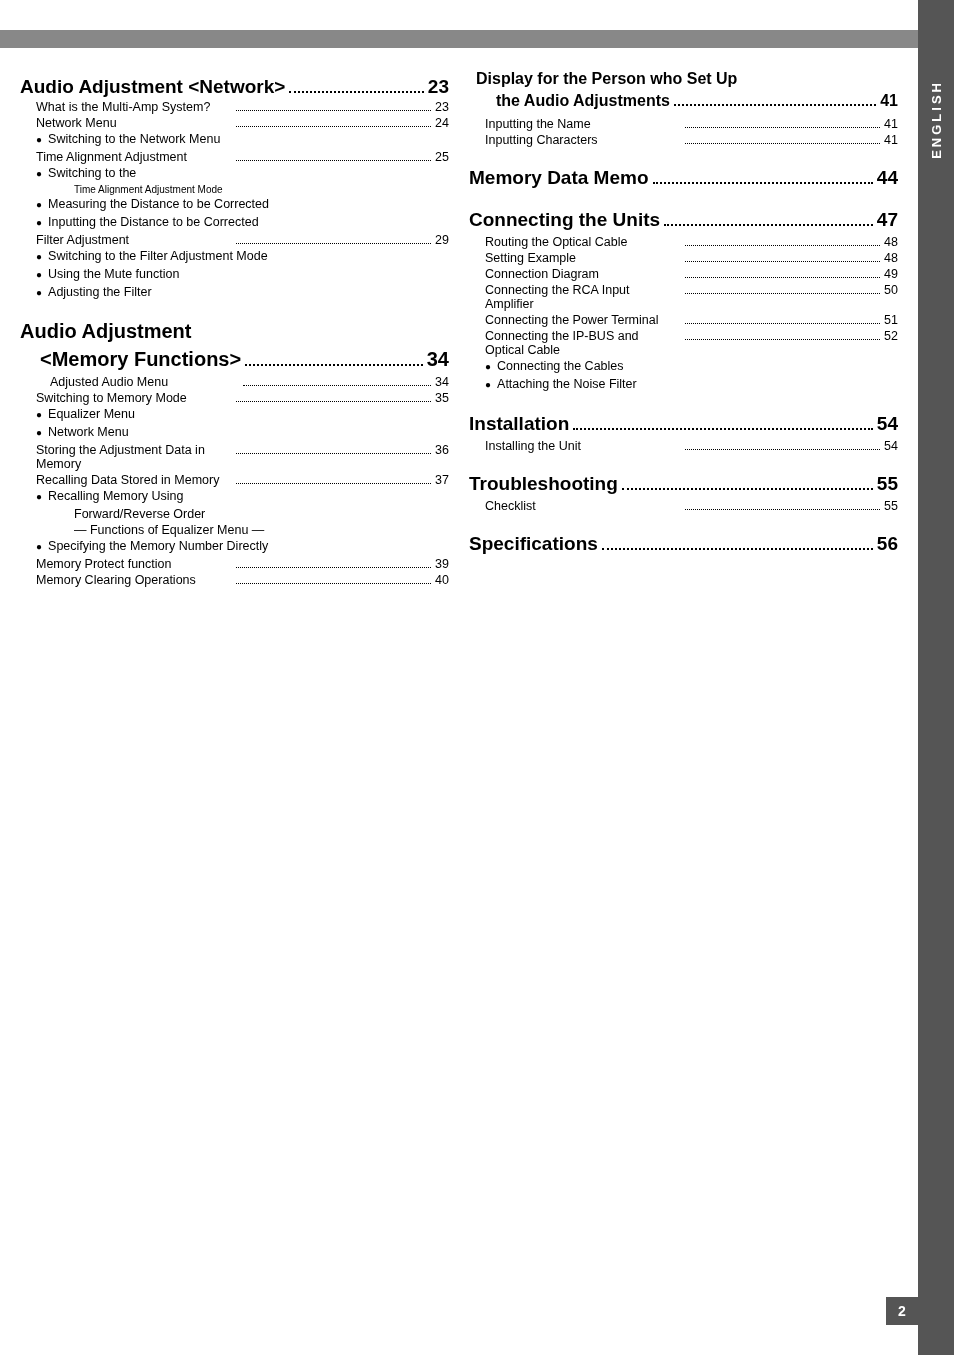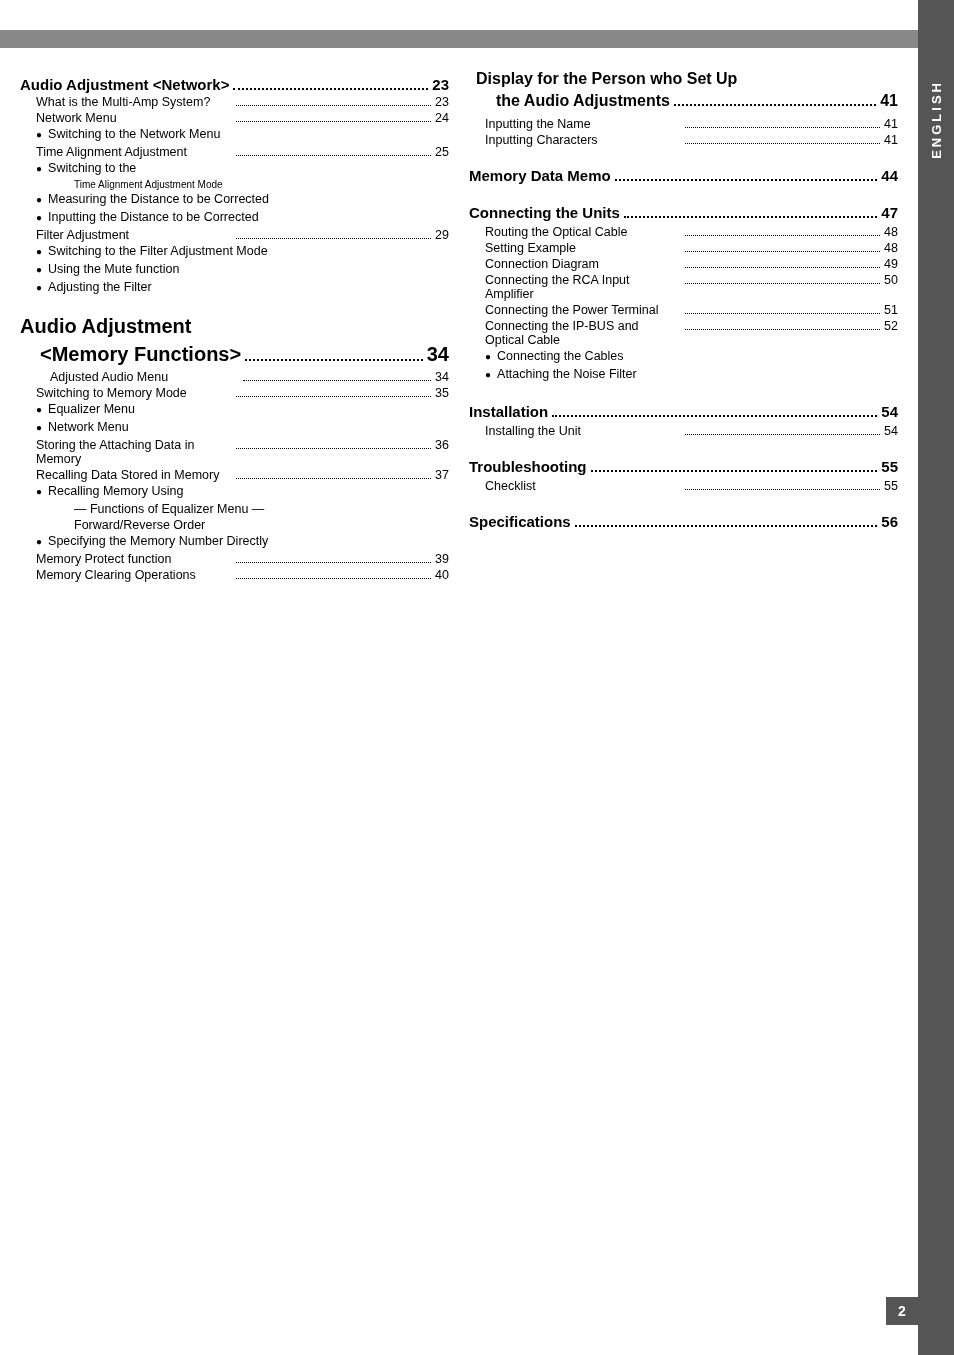--- a/index.html
+++ b/index.html
@@ -135,21 +135,21 @@
     }
     .toc-indent-2 {
       padding-left: 30px;
     }
 
     .toc-main-row {
       display: flex;
       justify-content: space-between;
       align-items: baseline;
       font-weight: bold;
-      font-size: 15px;
+      font-size: 19px;
       margin-top: 8px;
     }
 
     .toc-main-dots {
       flex: 1;
       border-bottom: 2px dotted #000;
       margin: 0 4px;
       margin-bottom: 3px;
     }
   </style>
@@ -269,40 +269,40 @@
           <span class="bullet">●</span>
           <span class="toc-sub-text">Equalizer Menu</span>
         </div>
 
         <div class="toc-sub-item">
           <span class="bullet">●</span>
           <span class="toc-sub-text">Network Menu</span>
         </div>
 
         <div class="toc-item toc-indent-1">
-          <span class="toc-item-label">Storing the Attaching Data in Memory</span>
+          <span class="toc-item-label">Storing the Adjustment Data in Memory</span>
           <span class="toc-item-dots"></span>
           <span class="toc-item-page">36</span>
         </div>
 
         <div class="toc-item toc-indent-1">
           <span class="toc-item-label">Recalling Data Stored in Memory</span>
           <span class="toc-item-dots"></span>
           <span class="toc-item-page">37</span>
         </div>
 
         <div class="toc-sub-item">
           <span class="bullet">●</span>
           <span class="toc-sub-text">Recalling Memory Using</span>
+        </div>
+        <div style="padding-left:54px; font-size:12.5px; margin-bottom:2px;">
+          <span>Forward/Reverse Order</span>
         </div>
         <div style="padding-left:54px; font-size:12.5px; margin-bottom:2px;">
           <span>— Functions of Equalizer Menu —</span>
-        </div>
-        <div style="padding-left:54px; font-size:12.5px; margin-bottom:2px;">
-          <span>Forward/Reverse Order</span>
         </div>
 
         <div class="toc-sub-item">
           <span class="bullet">●</span>
           <span class="toc-sub-text">Specifying the Memory Number Directly</span>
         </div>
 
         <div class="toc-item toc-indent-1">
           <span class="toc-item-label">Memory Protect function</span>
           <span class="toc-item-dots"></span>

